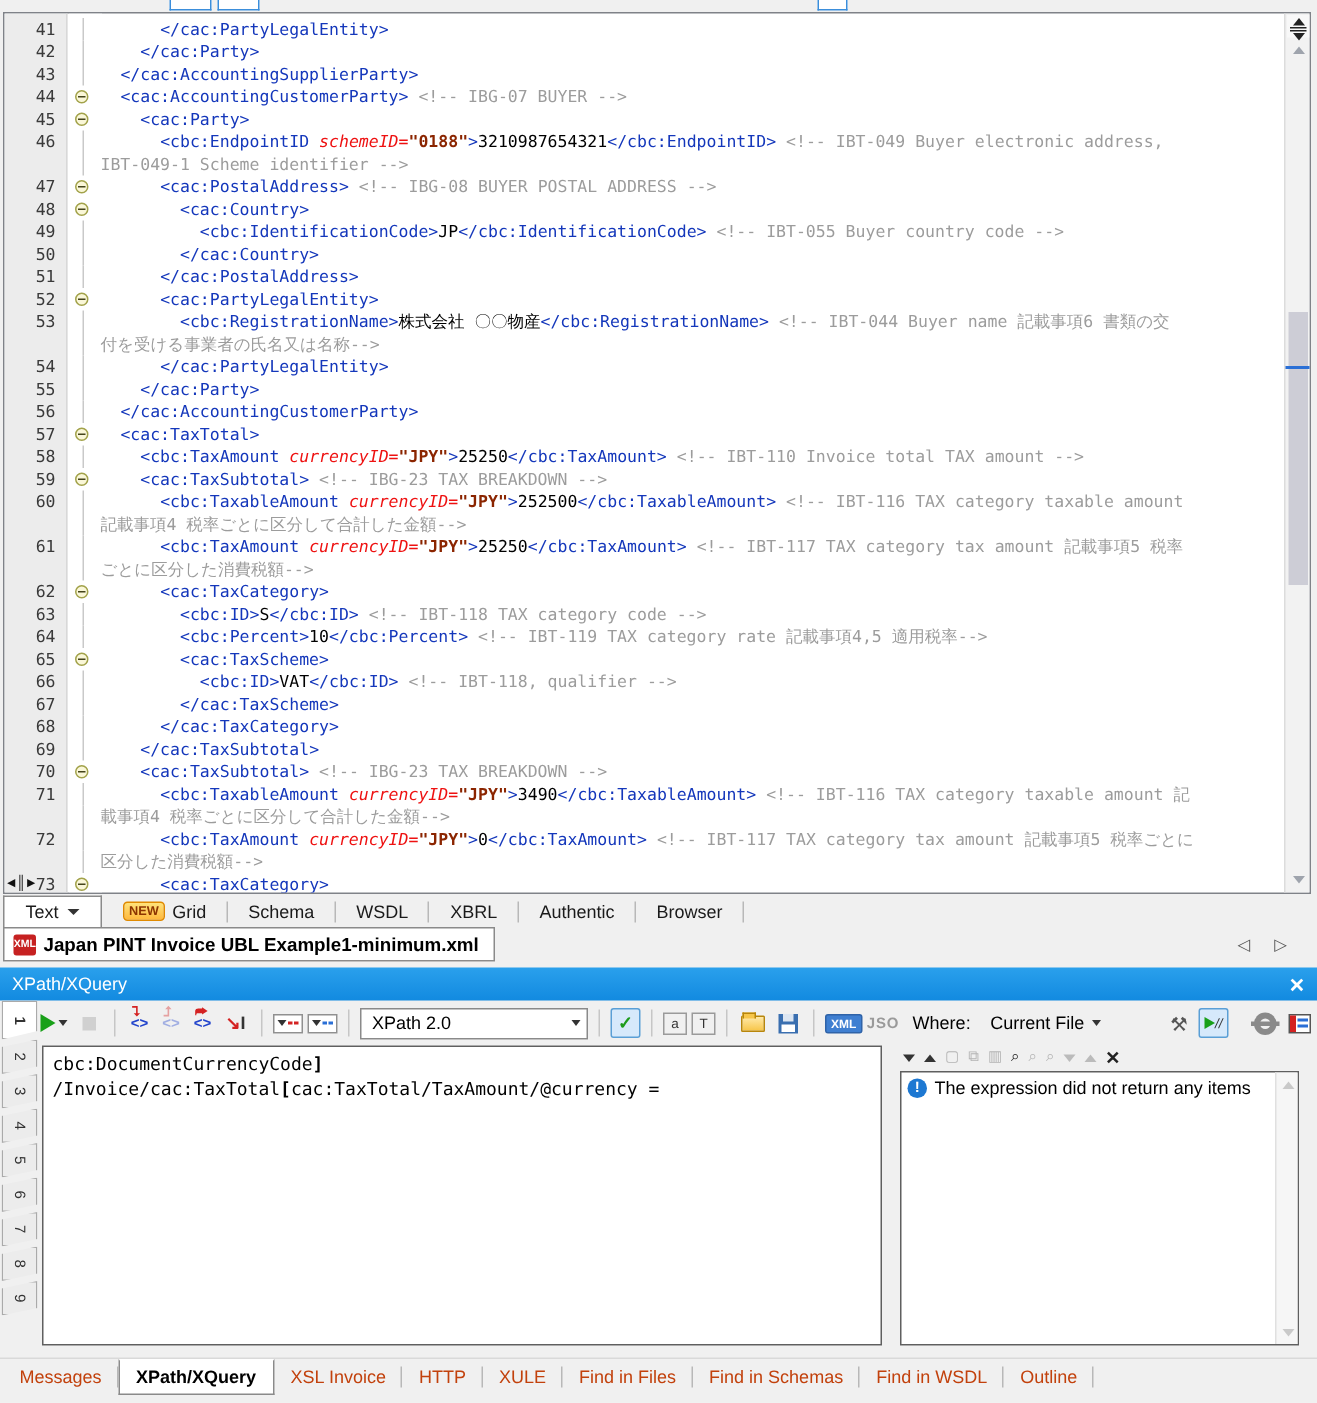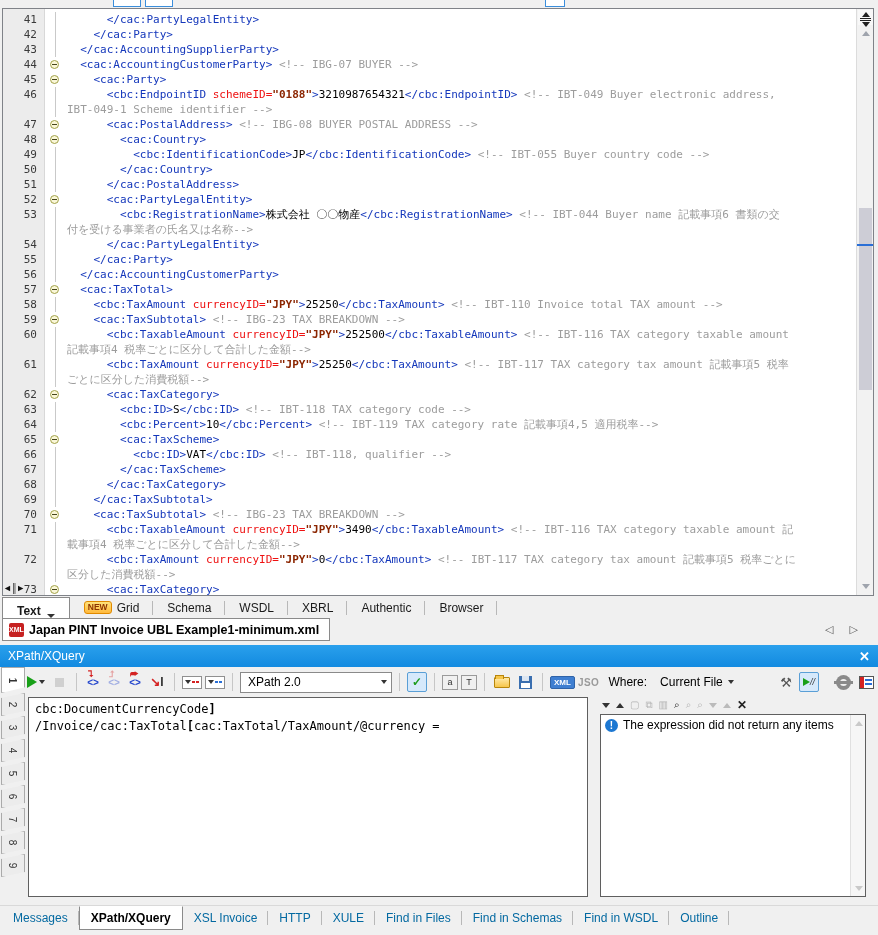--- a/index.html
+++ b/index.html
@@ -20,42 +20,42 @@
   .row .num { width:42px; padding-right:8px; text-align:right; color:#3a3a3a; font-size:11px;
     font-family:"DejaVu Sans Mono",monospace; flex:0 0 auto; }
   .row .fold { width:22px; flex:0 0 auto; position:relative; }
   .fold .vline { position:absolute; left:10px; top:0; width:1px; height:15px; background:#c9c9c9; }
   .fold .minus { position:absolute; left:5px; top:3px; width:9px; height:9px; border:1px solid #a2a24a;
     background:#faf7d8; border-radius:50%; }
   .fold .minus:after { content:""; position:absolute; left:1px; top:3px; width:5px; height:1px; background:#44441a; }
   .row .code { white-space:pre; font-family:"DejaVu Sans Mono","Liberation Mono",monospace;
     font-size:11px; color:#000; overflow:hidden; }
   .tg { color:#1437bb; }
-  .at { color:#ee1111; }
+  .at { color:#ee1111;font-style:italic; }
   .av { color:#8b2500; font-weight:bold; }
   .tx { color:#000; font-weight:normal; }
   .cm { color:#9c9c9c; }
 
   
   #vscroll { position:absolute; right:0; top:0; width:17px; height:100%; background:#f2f2f2; border-left:1px solid #dcdcdc; }
   #splitter-handle { position:absolute; top:1px; left:1px; width:15px; height:15px; background:#f8f8f8; text-align:center; }
   .tri-up { width:0; height:0; border-left:4px solid transparent; border-right:4px solid transparent; border-bottom:5px solid #9fa4ad; margin:0 auto; }
   .tri-down { width:0; height:0; border-left:4px solid transparent; border-right:4px solid transparent; border-top:5px solid #9fa4ad; margin:0 auto; }
   #vscroll .arrow { position:absolute; left:0; width:17px; height:15px; display:flex; align-items:center; justify-content:center; }
   #vthumb { position:absolute; left:2px; top:199px; width:13px; height:182px; background:#cdcdd6; }
   #vmarker { position:absolute; left:0; top:235px; width:17px; height:2px; background:#2a6fd6; }
 
   
   #split-cursor { position:absolute; left:0px; top:572px; width:18px; height:14px; color:#111; font-size:9px; line-height:14px; text-align:center; letter-spacing:-1px; }
 
   
   #view-tabs { position:absolute; left:2px; top:597px; height:21px; width:874px; display:flex; align-items:stretch; background:#f0f0f0; }
   .vtab { display:flex; align-items:center; padding:0 14px; font-size:12px; color:#1a1a1a; position:relative; }
   .vtab:not(.active):after { content:""; position:absolute; right:0; top:4px; bottom:3px; width:1px; background:#b8b8b8; }
-  .vtab.active { background:#fff; border:1px solid #8a8a8a; border-bottom:none; font-weight:bold;align-items:flex-end; }
+  .vtab.active { background:#fff; border:1px solid #8a8a8a; border-bottom:none; font-weight:normal; }
   .vtab .caret { margin-left:6px; width:0; height:0; border-left:4px solid transparent; border-right:4px solid transparent; border-top:4px solid #333; }
   .badge-new { background:linear-gradient(#ffe27a,#ffb93d); border:1px solid #e08a00; color:#8d3400;
     font-size:8.5px; font-weight:bold; border-radius:3px; padding:0px 3px; margin-right:5px; line-height:11px; }
 
   
   #file-tab-row { position:absolute; left:2px; top:618px; height:24px; width:874px; }
   #file-tab { position:absolute; left:0; top:0; height:23px; display:flex; align-items:center; gap:5px;
     background:#fff; border:1px solid #8a8a8a; padding:0 10px 0 6px; font-size:12.5px; font-weight:bold; color:#000; }
   .xml-file-icon { width:15px; height:14px; background:#c62121; border-radius:2px; color:#fff;
     font-size:7px; font-weight:bold; display:flex; align-items:center; justify-content:center; }
@@ -110,21 +110,21 @@
   #result-box { position:absolute; left:600px; top:69px; width:266px; height:183px; background:#fff; border:1px solid #5f5f5f; }
   #result-row { display:flex; align-items:center; gap:5px; padding:3px 4px; font-size:12px; color:#000; }
   .info-ic { width:13px; height:13px; border-radius:50%; background:#1d78d2; color:#fff; font-size:10px; font-weight:bold;
     display:flex; align-items:center; justify-content:center; flex:0 0 auto; }
   #result-scroll { position:absolute; right:0; top:0; width:15px; height:100%; background:#f6f6f6; border-left:1px solid #e0e0e0; }
   #result-scroll .arrow { position:absolute; left:0; width:15px; height:14px; display:flex; align-items:center; justify-content:center; }
 
   
   #bottom-tabs { position:absolute; left:0; top:905px; width:878px; height:25px; background:#f0f0f0;
     border-top:1px solid #d9d9d9; display:flex; align-items:stretch; padding-left:2px; }
-  .btab { display:flex; align-items:center; padding:0 11px; font-size:12px; color:#0369a1; position:relative; }
+  .btab { display:flex; align-items:center; padding:0 11px; font-size:12px; color:#c2410c; position:relative; }
   .btab:not(.active):after { content:""; position:absolute; right:0; top:5px; bottom:5px; width:1px; background:#b8b8b8; }
   .btab.active { background:#fff; border:1px solid #8a8a8a; border-top:1px solid #fff; font-weight:bold; color:#000; }
   #status-strip { position:absolute; left:0; top:930px; width:878px; height:5px; background:#f0f0f0; }
 
   .folder-ic { width:16px; height:11px; background:linear-gradient(#ffe9a8,#f7c64a); border:1px solid #b8860b; border-radius:1px; position:relative; }
   .folder-ic:before { content:""; position:absolute; left:0; top:-3px; width:7px; height:3px; background:#f7c64a; border:1px solid #b8860b; border-bottom:none; }
   .floppy-ic { width:13px; height:13px; background:#3a6fb0; position:relative; }
   .floppy-ic:before { content:""; position:absolute; left:3px; top:0; width:7px; height:5px; background:#dce6f2; }
   .floppy-ic:after { content:""; position:absolute; left:2px; bottom:1px; width:9px; height:5px; background:#fff; }
   .gear-ic { width:15px; height:15px; border-radius:50%; background:#8a8a8a; position:relative; }

